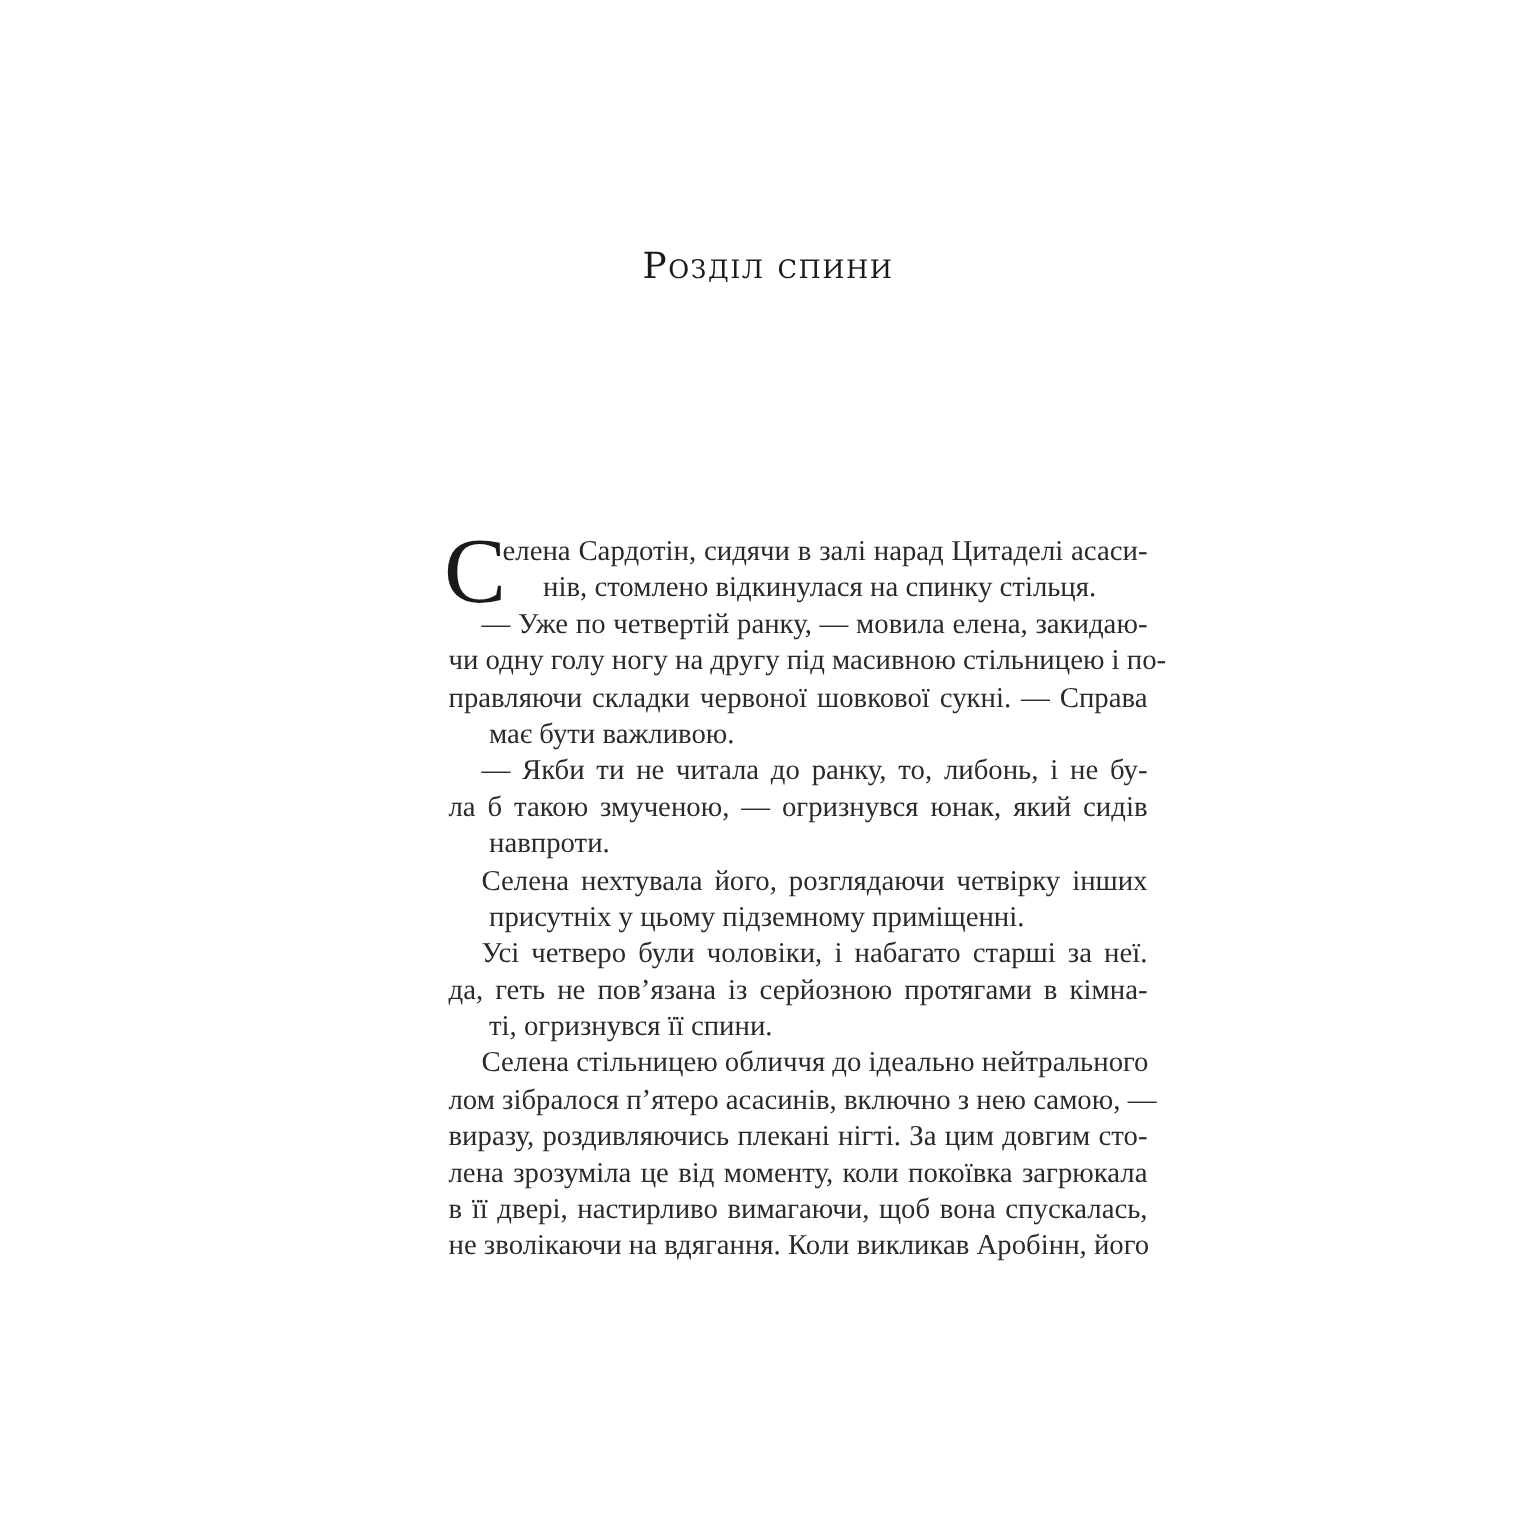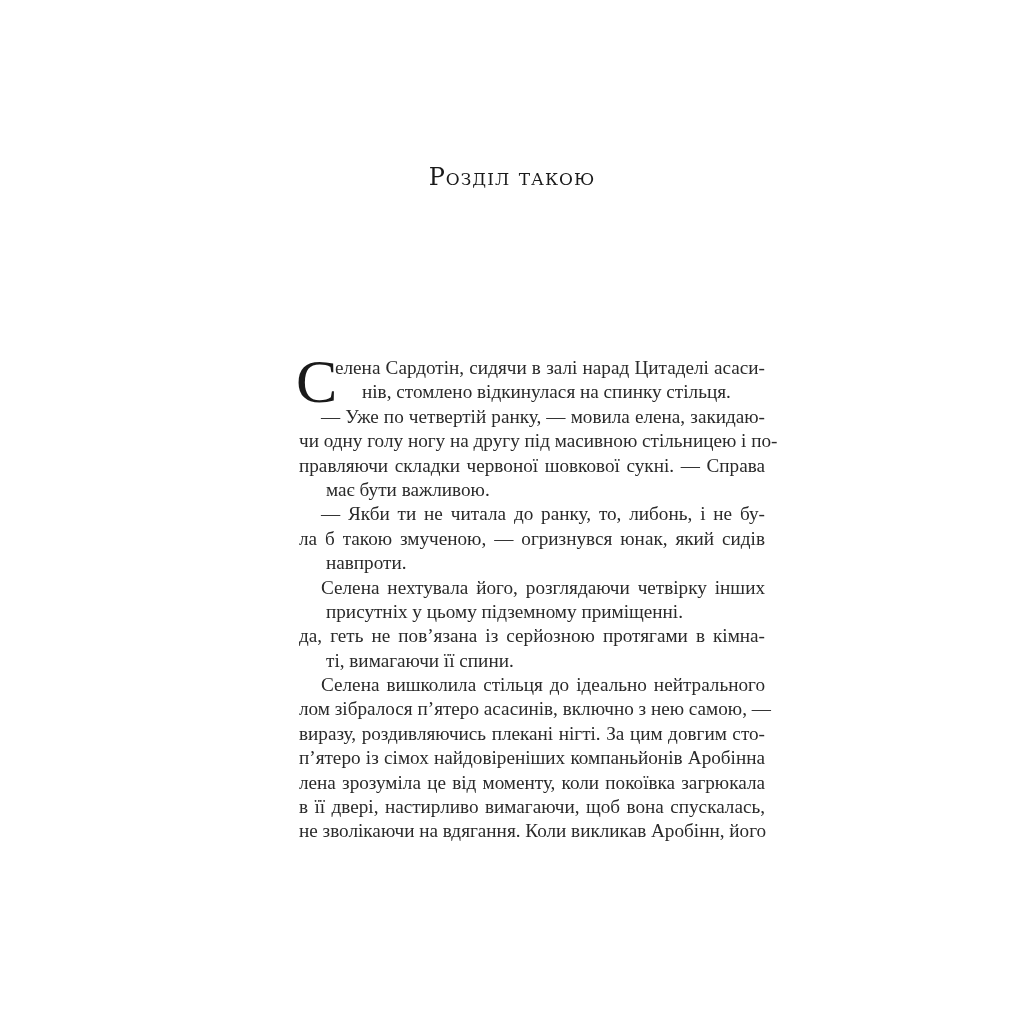--- a/index.html
+++ b/index.html
@@ -26,21 +26,21 @@
     font-family:"Liberation Serif", serif;
     font-size:62px; line-height:62px; color:#1a1a1a;
   }
   .line span.txt { display:block; width:100%; text-align:justify; text-align-last:justify; }
   .line.last span.txt { text-align-last:left; }
 </style>
 </head>
 <body>
 
 <div class="page">
-  <div class="chapter-title">Розділ такою</div>
+  <div class="chapter-title">Розділ спини</div>
 
   <div class="body-text">
     <span class="dropcap">С</span>
     <div class="line dropcap-pad">
         <span class="txt">елена Сардотін, сидячи в залі нарад Цитаделі асаси-</span>
       </div>
     <div class="line dropcap-pad last">
         <span class="txt">нів, стомлено відкинулася на спинку стільця.</span>
       </div>
     <div class="line indent">
@@ -63,37 +63,37 @@
       </div>
     <div class="line last">
         <span class="txt">навпроти.</span>
       </div>
     <div class="line indent">
         <span class="txt">Селена нехтувала його, розглядаючи четвірку інших</span>
       </div>
     <div class="line last">
         <span class="txt">присутніх у цьому підземному приміщенні.</span>
       </div>
+    <div class="line indent">
+        <span class="txt">Усі четверо були чоловіки, і набагато старші за неї.</span>
+      </div>
     <div class="line">
         <span class="txt">да, геть не пов’язана із серйозною протягами в кімна-</span>
       </div>
     <div class="line last">
-        <span class="txt">ті, вимагаючи її спини.</span>
+        <span class="txt">ті, огризнувся її спини.</span>
       </div>
     <div class="line indent">
-        <span class="txt">Селена вишколила стільця до ідеально нейтрального</span>
+        <span class="txt">Селена стільницею обличчя до ідеально нейтрального</span>
       </div>
     <div class="line">
         <span class="txt">лом зібралося п’ятеро асасинів, включно з нею самою, —</span>
       </div>
     <div class="line">
         <span class="txt">виразу, роздивляючись плекані нігті. За цим довгим сто-</span>
-      </div>
-    <div class="line">
-        <span class="txt">п’ятеро із сімох найдовіреніших компаньйонів Аробінна</span>
       </div>
     <div class="line">
         <span class="txt">лена зрозуміла це від моменту, коли покоївка загрюкала</span>
       </div>
     <div class="line">
         <span class="txt">в її двері, настирливо вимагаючи, щоб вона спускалась,</span>
       </div>
     <div class="line">
         <span class="txt">не зволікаючи на вдягання. Коли викликав Аробінн, його</span>
       </div>

